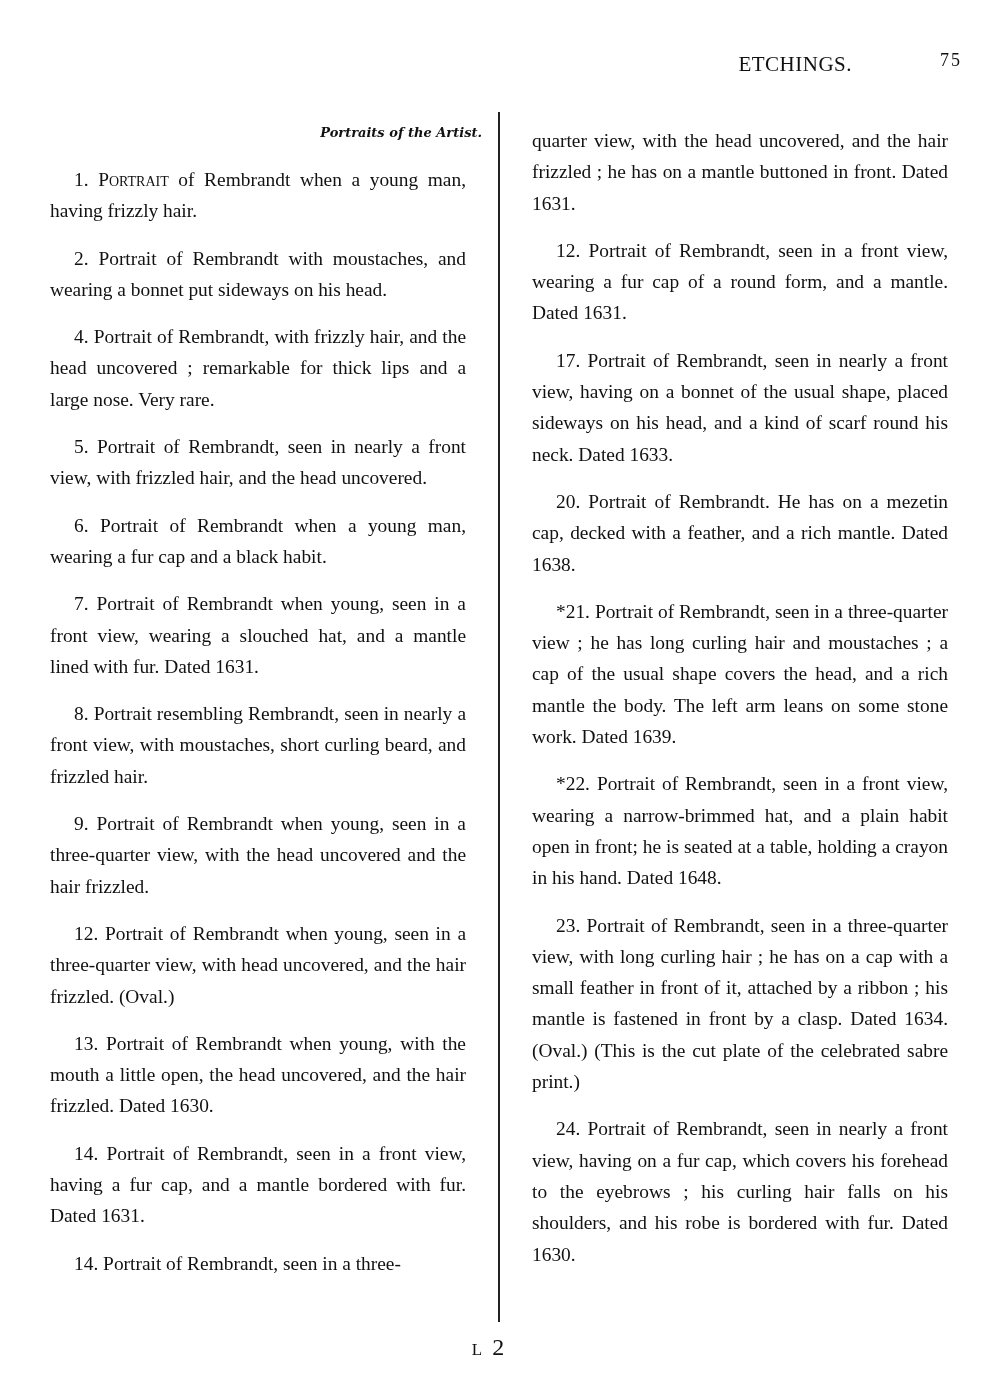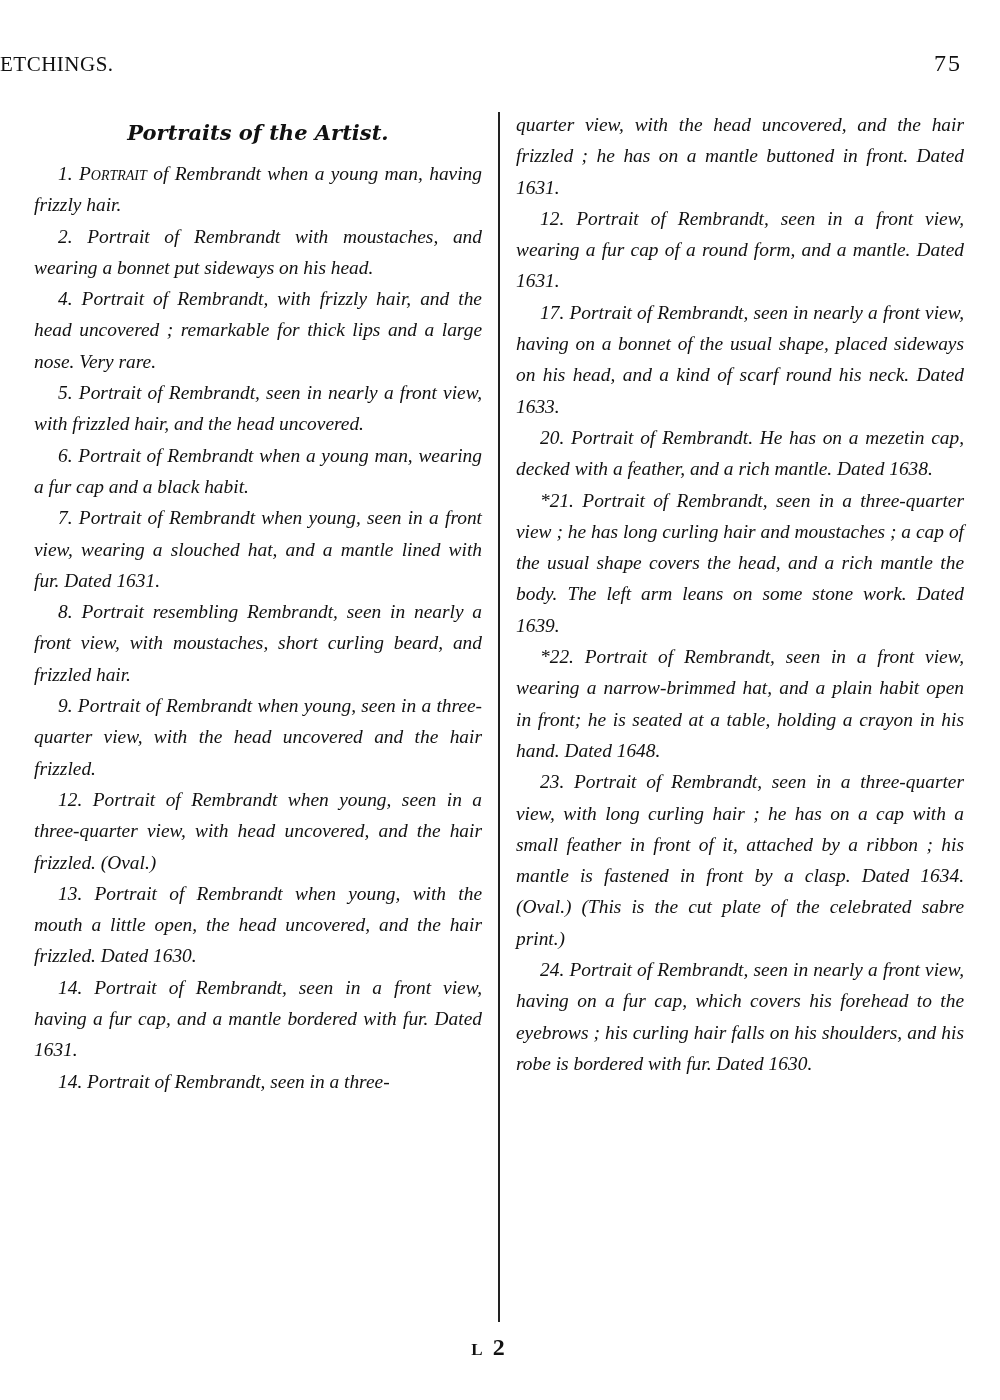--- a/index.html
+++ b/index.html
@@ -20,29 +20,29 @@
       top: 48px;
       left: 0;
       width: 1000px;
       height: 40px;
     }
     .running-head {
       position: absolute;
       left: 0;
       width: 852px;
       top: 4px;
-      text-align: left;
+      text-align: right;
       font-size: 21px;
       letter-spacing: 0.5px;
     }
     .page-number {
       position: absolute;
       right: 38px;
       top: 2px;
-      font-size: 24px;
+      font-size: 18px;
       letter-spacing: 2px;
     }
     .column {
       position: absolute;
       top: 108px;
       width: 448px;
       font-size: 19.4px;
       line-height: 31.3px;
       text-align: justify;
     }
@@ -51,45 +51,44 @@
     .col-right.first-cont { top: 109px; }
     .rule {
       position: absolute;
       left: 498px;
       top: 112px;
       width: 2px;
       height: 1210px;
       background: #222222;
     }
     .section-title {
-      text-align: center;
+      text-align: right;
       font-family: "DejaVu Serif", serif;
       font-weight: bold;
       font-style: italic;
-      font-size: 21px;
+      font-size: 13px;
       margin: 10px 0 10px 0;
       line-height: 30px;
     }
     .entry {
       text-indent: 24px;
-      margin: 0;
+      margin: 16px;
       padding: 0;
-      font-style: italic;
     }
     .entry.cont { text-indent: 0; }
     .entry + .entry { margin-top: 0; }
     .sc { font-variant: small-caps; }
     .footer {
       position: absolute;
       top: 1334px;
       left: 0;
       width: 976px;
       text-align: center;
       font-size: 24px;
-      font-weight: bold;
+      font-weight: normal;
     }
     .sig-letter { font-size: 17px; margin-right: 10px; }
   </style>
 </head>
 <body>
 
 <div class="header">
   <div class="running-head">ETCHINGS.</div>
   <div class="page-number">75</div>
 </div>

